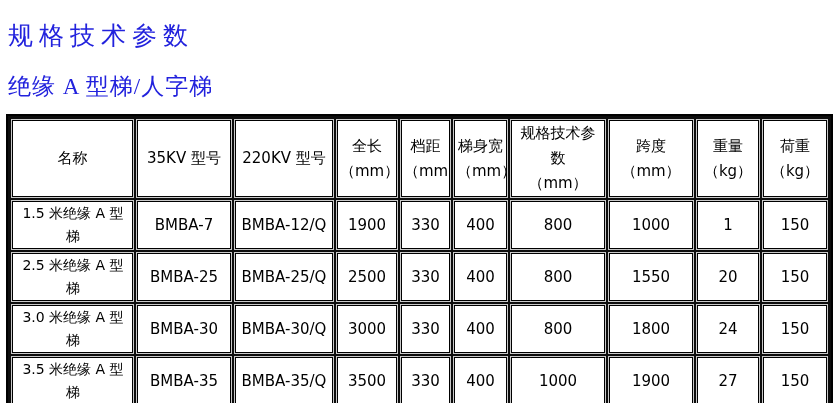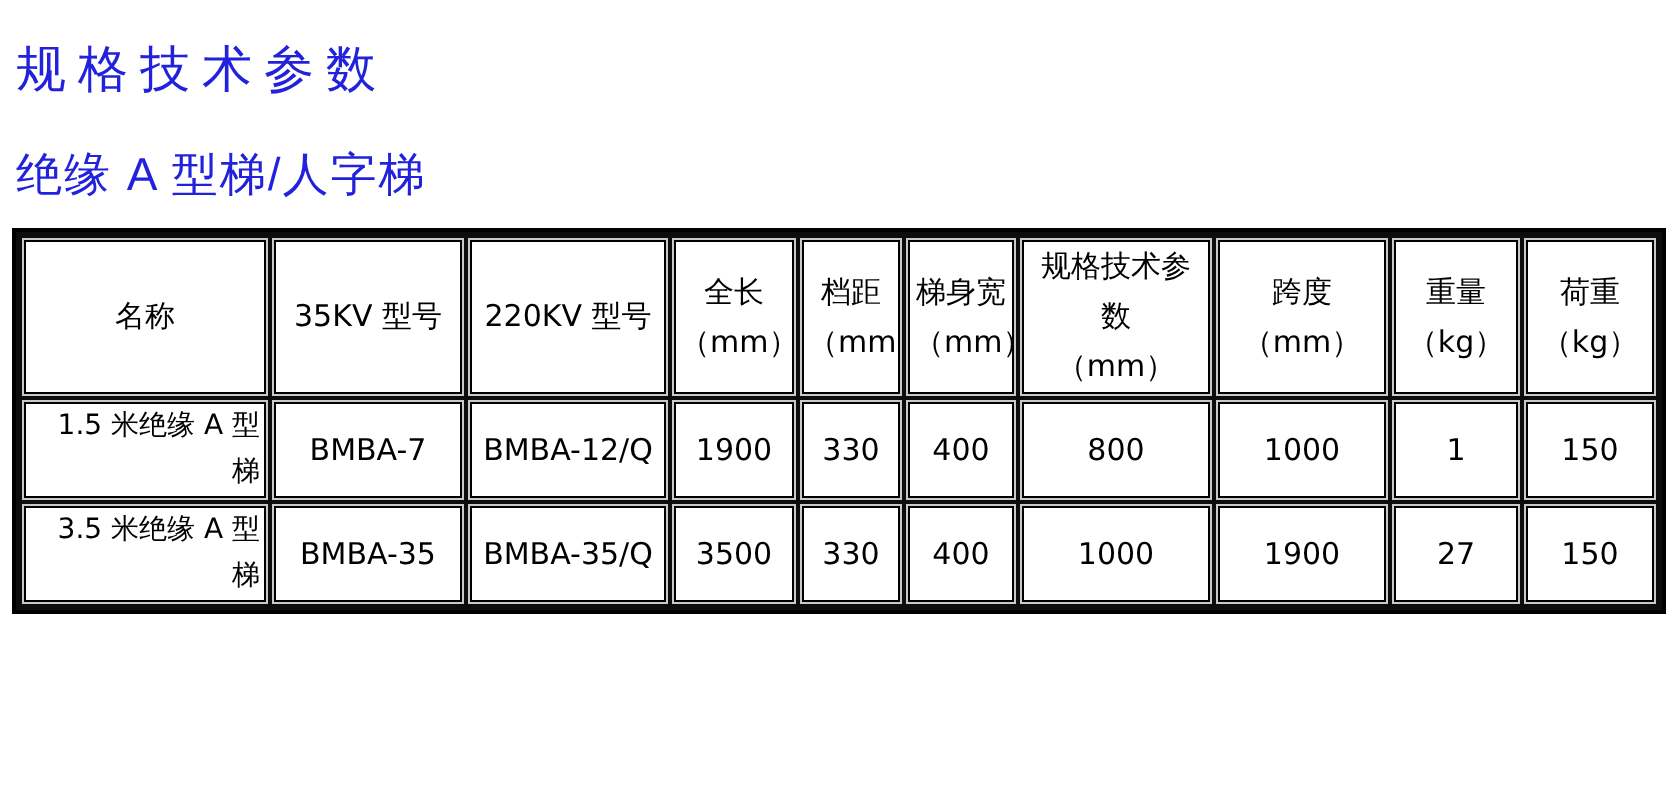--- a/index.html
+++ b/index.html
@@ -17,21 +17,21 @@
     margin: 20px 0 0 8px;
     font-family: "Liberation Serif", "DejaVu Serif", serif;
     font-size: 25px;
     line-height: 32px;
     font-weight: normal;
     letter-spacing: 6px;
     color: #2222dd;
   }
   .section-title {
     margin: 20px 0 12px 8px;
-    font-family: Liberation Sans, sans-serif;
+    font-family: Liberation Serif, serif;
     font-size: 23px;
     line-height: 30px;
     font-weight: normal;
     letter-spacing: 1px;
     color: #2222dd;
   }
   table.spec {
     table-layout: fixed;
     width: 827px;
     margin-left: 6px;
@@ -54,21 +54,21 @@
   table.spec th {
     height: 57px;
     white-space: pre-line;
     line-height: 25px;
   }
   table.spec td {
     height: 25px;
     line-height: 23px;
   }
   table.spec td.name-cell {
-    text-align: right;
+    text-align: center;
     padding-left: 3px;
     font-size: 14px;
   }
 </style>
 </head>
 <body>
 
 <h1 class="page-title">规格技术参数</h1>
 <h2 class="section-title">绝缘 A 型梯/人字梯</h2>
 
@@ -112,20 +112,44 @@
       <td>BMBA-12/Q</td>
       <td>1900</td>
       <td>330</td>
       <td>400</td>
       <td>800</td>
       <td>1000</td>
       <td>1</td>
       <td>150</td>
     </tr>
     <tr>
+      <td class="name-cell">2.5 米绝缘 A 型梯</td>
+      <td>BMBA-25</td>
+      <td>BMBA-25/Q</td>
+      <td>2500</td>
+      <td>330</td>
+      <td>400</td>
+      <td>800</td>
+      <td>1550</td>
+      <td>20</td>
+      <td>150</td>
+    </tr>
+    <tr>
+      <td class="name-cell">3.0 米绝缘 A 型梯</td>
+      <td>BMBA-30</td>
+      <td>BMBA-30/Q</td>
+      <td>3000</td>
+      <td>330</td>
+      <td>400</td>
+      <td>800</td>
+      <td>1800</td>
+      <td>24</td>
+      <td>150</td>
+    </tr>
+    <tr>
       <td class="name-cell">3.5 米绝缘 A 型梯</td>
       <td>BMBA-35</td>
       <td>BMBA-35/Q</td>
       <td>3500</td>
       <td>330</td>
       <td>400</td>
       <td>1000</td>
       <td>1900</td>
       <td>27</td>
       <td>150</td>

